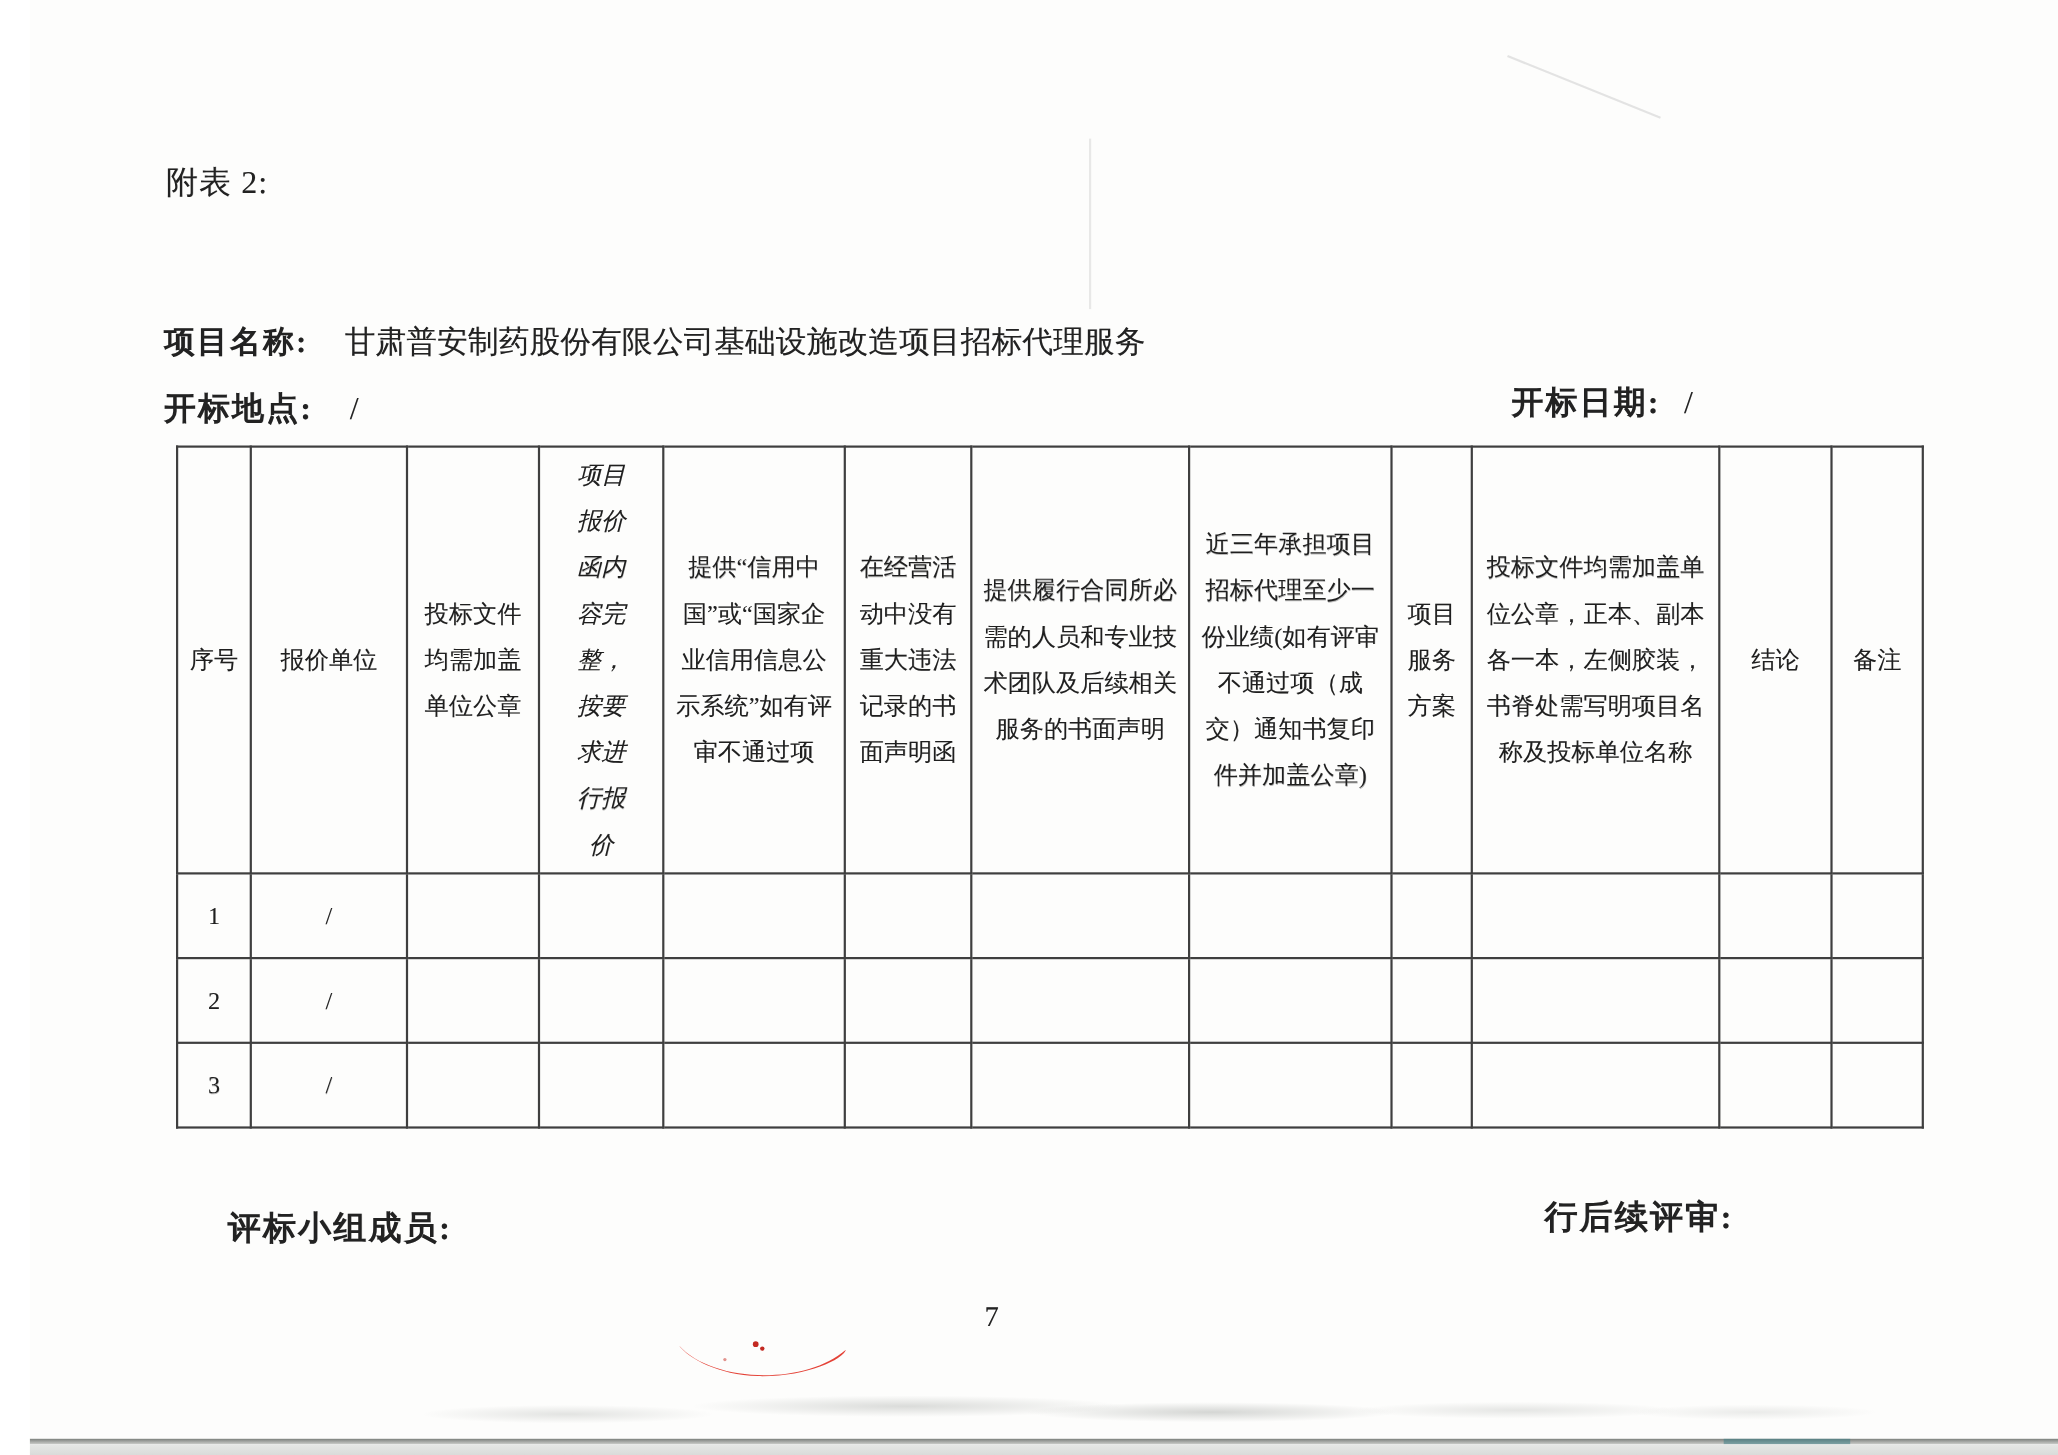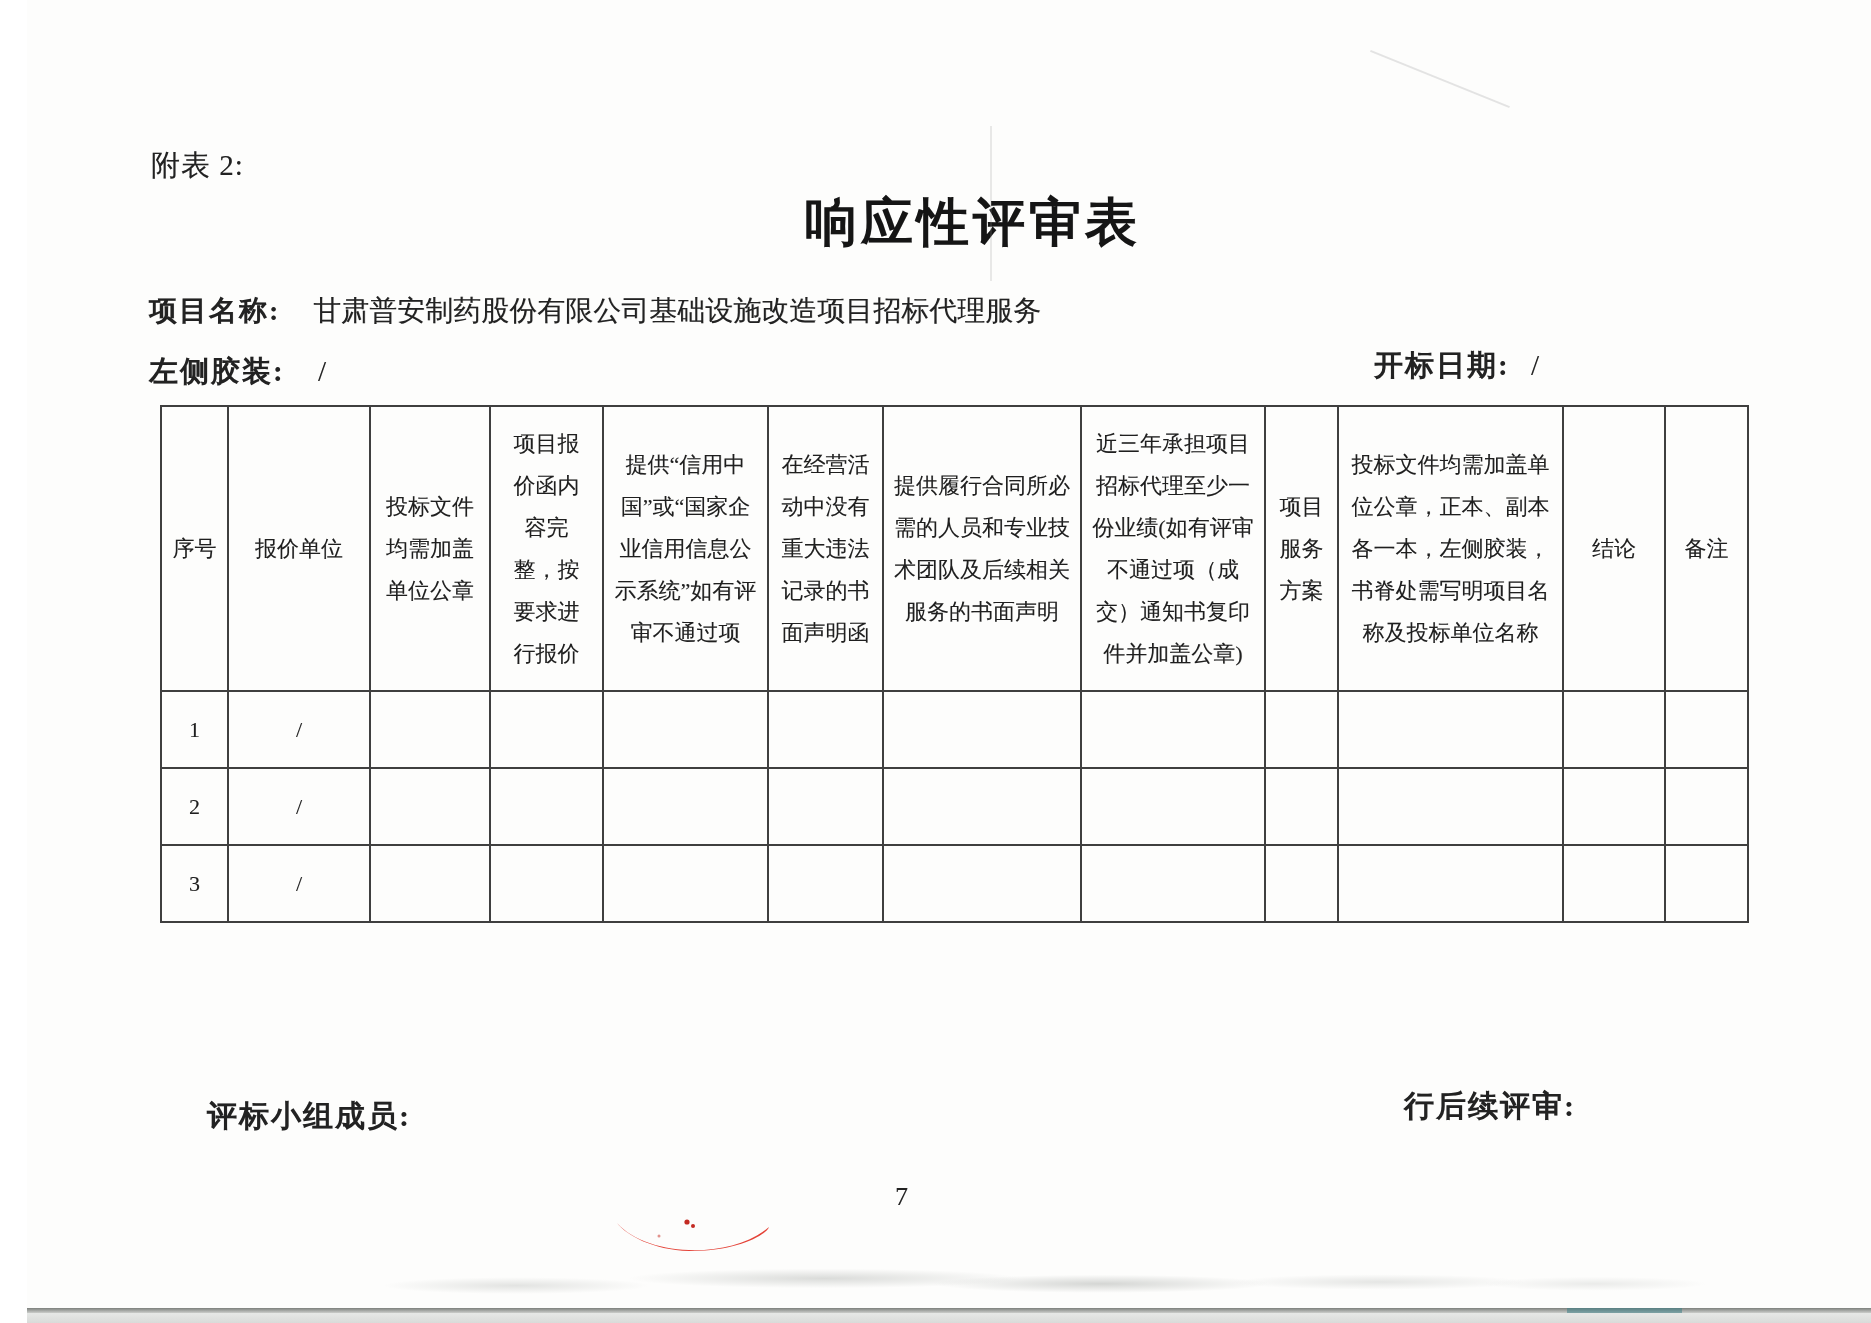--- a/index.html
+++ b/index.html
@@ -32,21 +32,21 @@
     width:1587px;
     background:transparent;
   }
   table.review td {
     border:2px solid #3f3f3f;
     text-align:center; vertical-align:middle;
     font-size:22px; color:#1f1f1f;
     overflow:hidden;
   }
   tr.hdr td { height:285px; line-height:42px; padding:4px 8px; }
-  tr.hdr td.pad-lg { padding:4px 14px; }
+  tr.hdr td.pad-lg { padding:4px 26px;font-style:italic; }
   tr.body-row td { height:77px; line-height:26px; font-size:22px; }
 
   .notes { position:absolute; left:125px; top:928px; font-size:26.5px; line-height:46px; color:#242424; }
   .notes .n-line { white-space:nowrap; }
   .ind-1 { padding-left:36px; }
   .ind-2 { padding-left:86px; }
 
   .footer-left  { position:absolute; left:180px;  top:1096px; font-size:30px; font-weight:bold; letter-spacing:2px; }
   .footer-right { position:absolute; left:1377px; top:1086px; font-size:30px; font-weight:bold; letter-spacing:2px; }
   .page-number  { position:absolute; left:868px;  top:1182px; font-size:26px; }
@@ -88,29 +88,28 @@
     background:rgba(150,150,150,.20);
   }
 </style>
 </head>
 <body>
 
 <div class="page">
 
   <div class="annex ink">附表 2:</div>
 
-  <div class="doc-title ink">响应性评审表</div>
 
   <div class="meta-line project-line">
     <span class="lbl ink">项目名称:</span>
     <span class="val ink">甘肃普安制药股份有限公司基础设施改造项目招标代理服务</span>
   </div>
 
   <div class="meta-line place-line">
-    <span class="lbl ink">左侧胶装:</span>
+    <span class="lbl ink">开标地点:</span>
     <span class="val ink">/</span>
   </div>
 
   <div class="meta-line date-line">
     <span class="lbl ink">开标日期:</span>
     <span class="val ink">/</span>
   </div>
 
   <div class="review-table-wrap">
     <table class="review">

